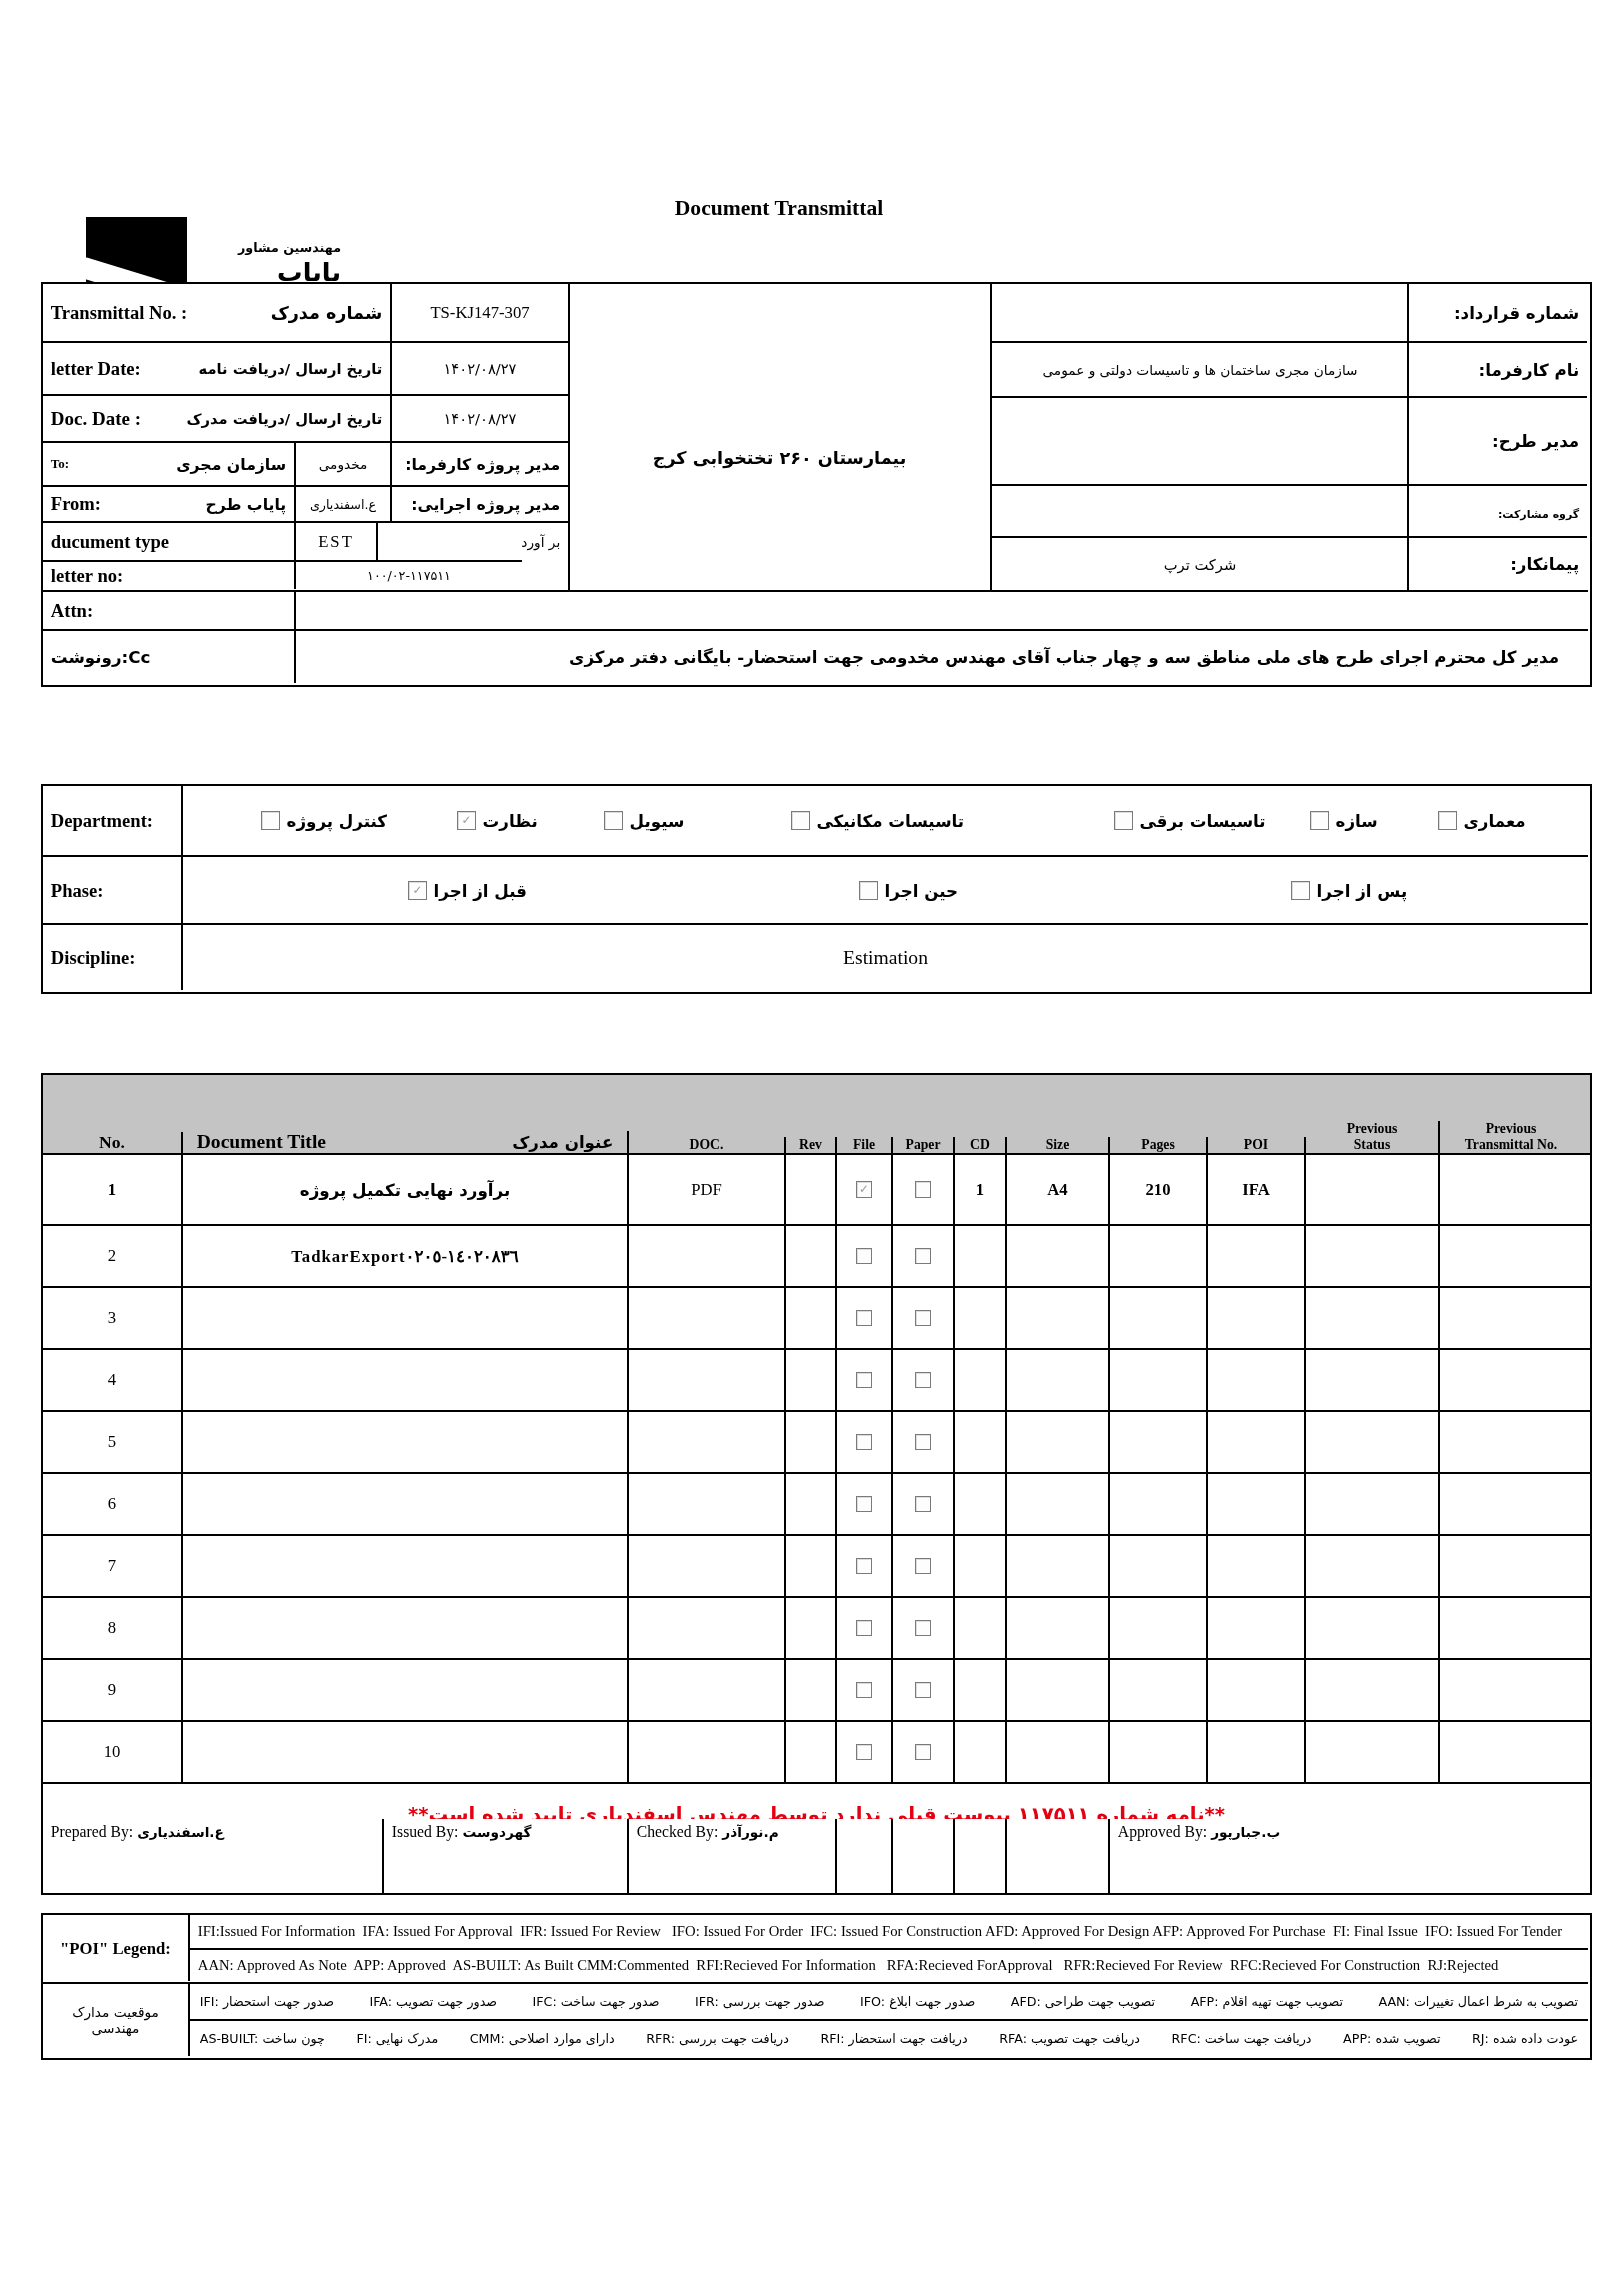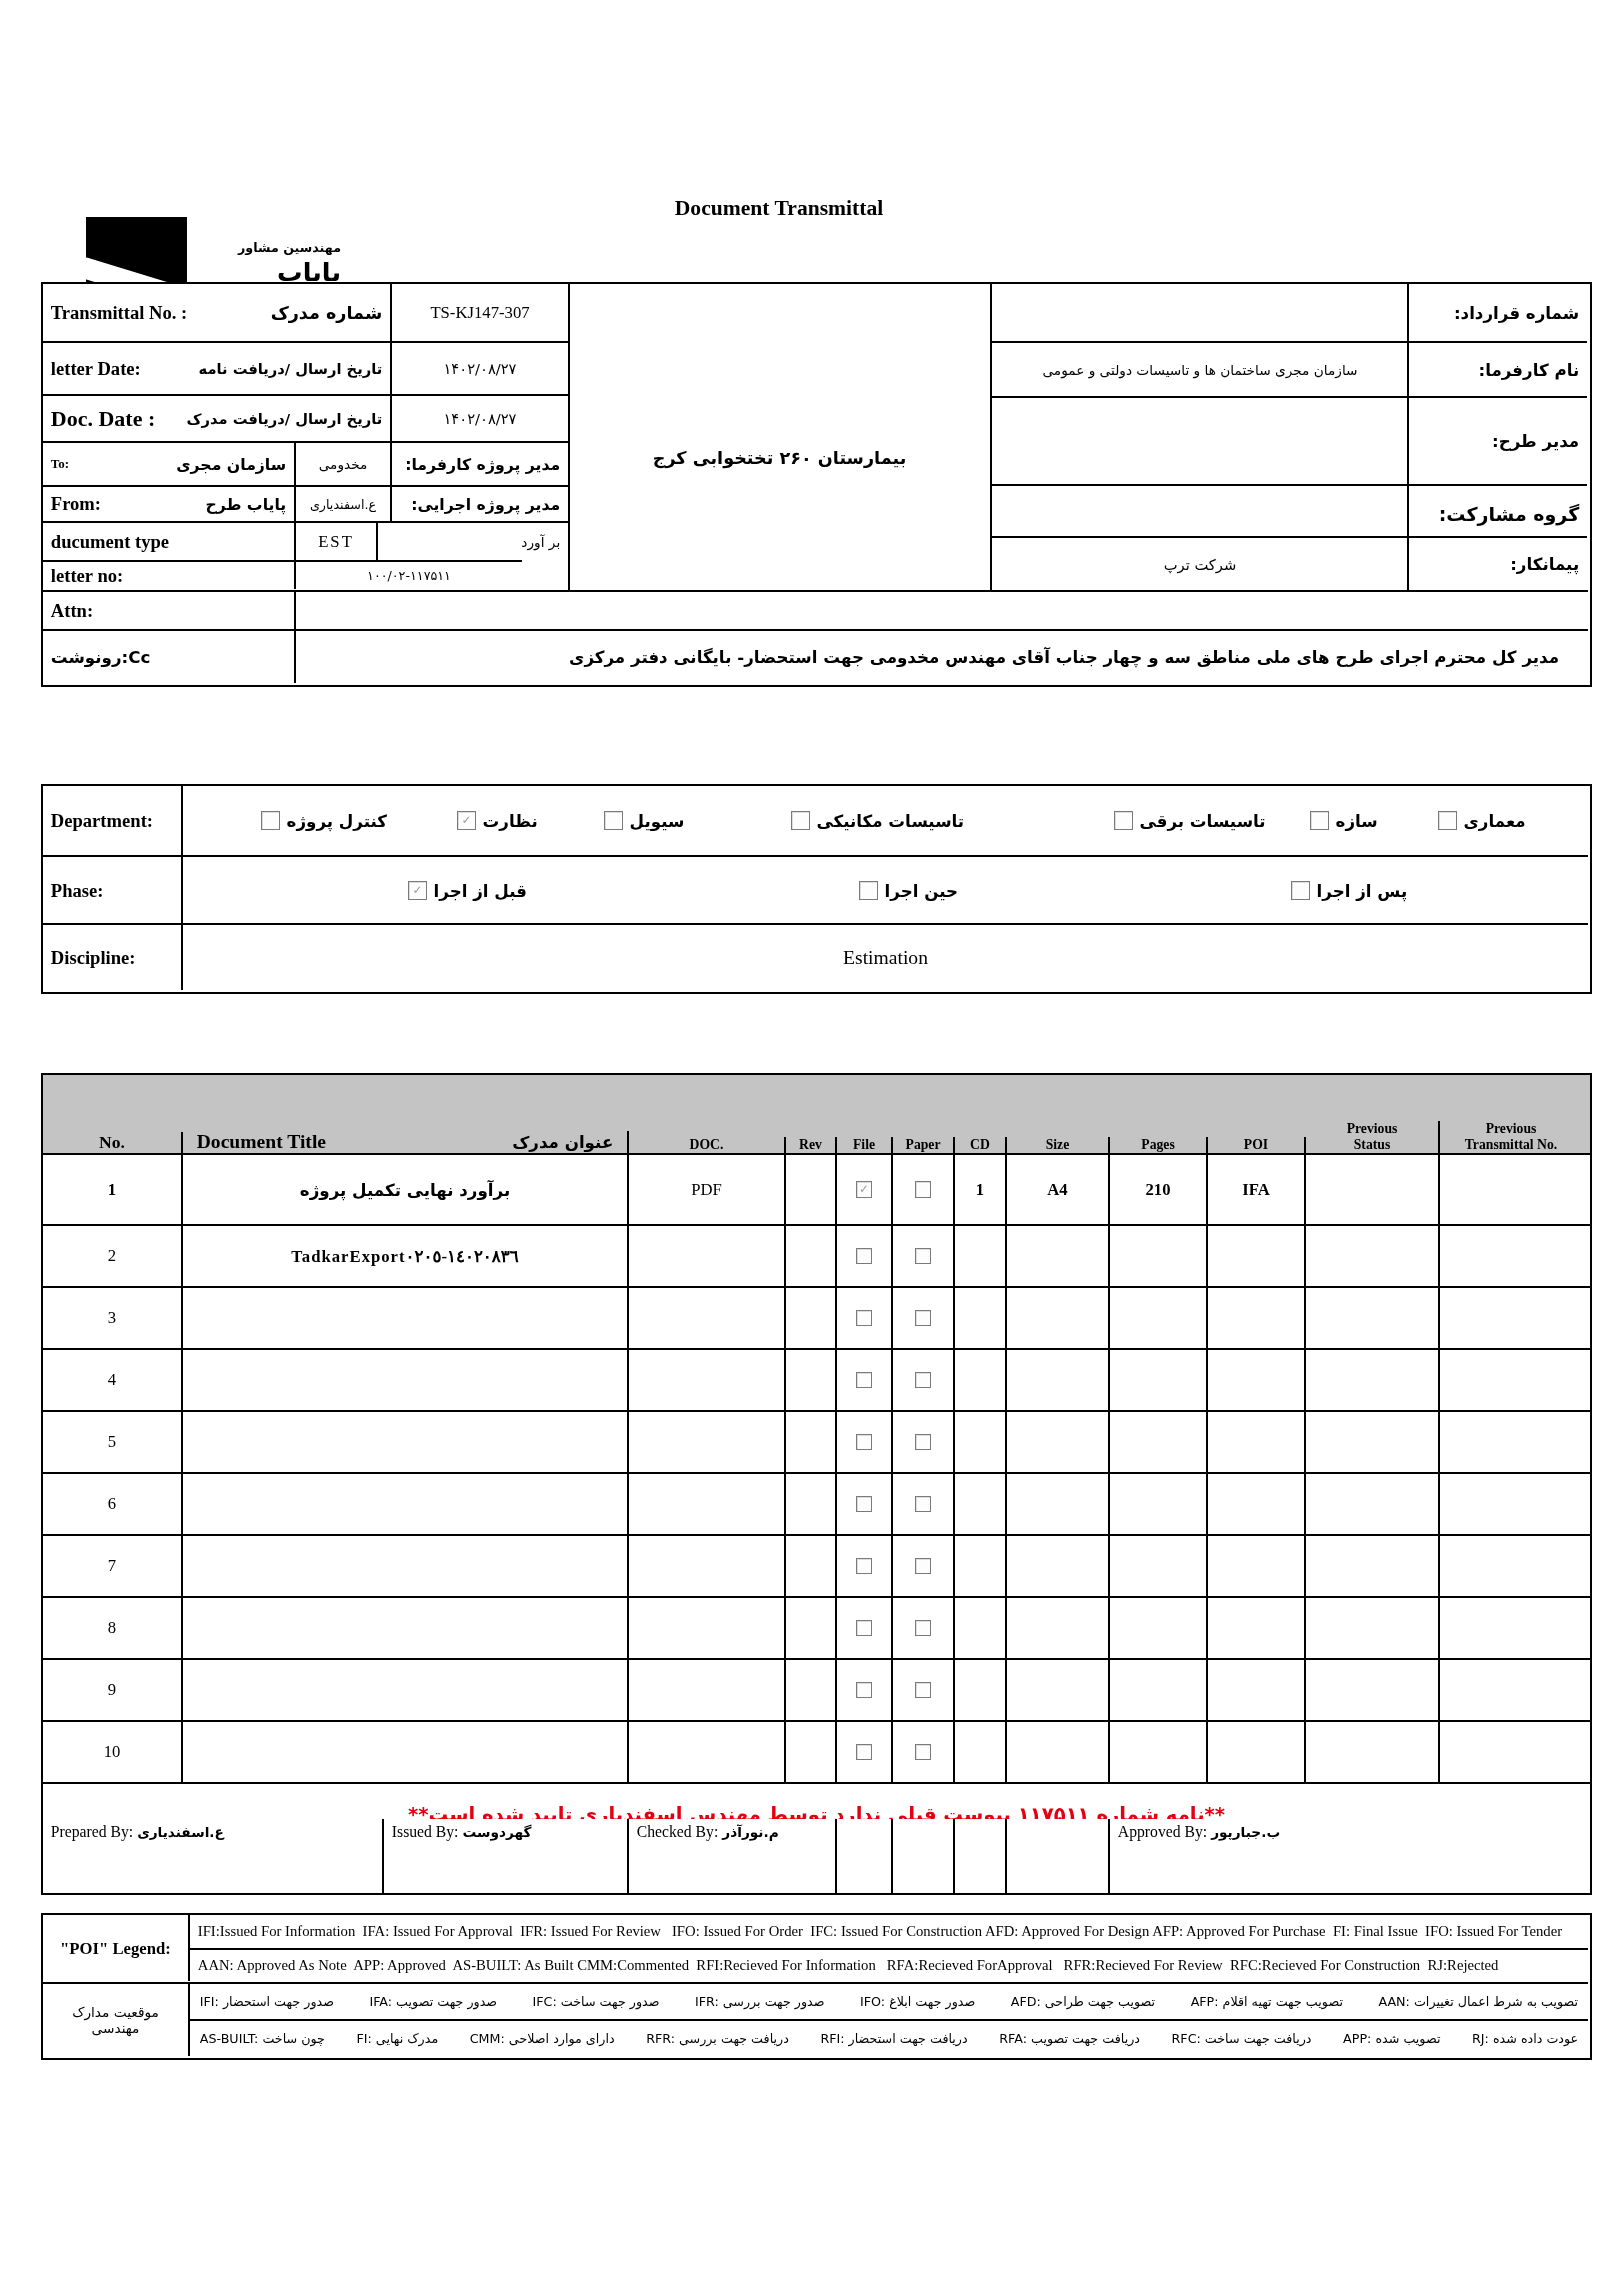--- a/index.html
+++ b/index.html
@@ -66,21 +66,21 @@
 
     <div class="cell bt sb" style="left:0;top:57px;width:347px;height:53px;">
       <span class="en b" style="font-size:18.6px;">letter Date:</span>
       <span class="fa b" style="font-size:14.7px;">تاریخ ارسال /دریافت نامه</span>
     </div>
     <div class="cell bt bl ctr" style="left:347px;top:57px;width:178px;height:53px;">
       <span class="fa" dir="ltr" style="font-size:14.7px;">۱۴۰۲/۰۸/۲۷</span>
     </div>
 
     <div class="cell bt sb" style="left:0;top:110px;width:347px;height:47px;">
-      <span class="en b" style="font-size:22px;">Doc. Date :</span>
+      <span class="en b" style="font-size:19px;">Doc. Date :</span>
       <span class="fa b" style="font-size:14.7px;">تاریخ ارسال /دریافت مدرک</span>
     </div>
     <div class="cell bt bl ctr" style="left:347px;top:110px;width:178px;height:47px;">
       <span class="fa" dir="ltr" style="font-size:14.7px;">۱۴۰۲/۰۸/۲۷</span>
     </div>
 
     <div class="cell bt sb" style="left:0;top:157px;width:251px;height:44px;">
       <span class="en b" style="font-size:13px;">To:</span>
       <span class="fa b" style="font-size:15.7px;">سازمان مجری</span>
     </div>
@@ -136,21 +136,21 @@
     <div class="cell bl vctr fa" style="left:1364px;top:0;width:180px;height:57px;">
       <span class="fa b" style="font-size:16.7px;">شماره قرارداد:</span>
     </div>
     <div class="cell bl bt vctr fa" style="left:1364px;top:57px;width:180px;height:55px;">
       <span class="fa b" style="font-size:16.7px;">نام کارفرما:</span>
     </div>
     <div class="cell bl bt vctr fa" style="left:1364px;top:112px;width:180px;height:88px;">
       <span class="fa b" style="font-size:16.7px;">مدیر طرح:</span>
     </div>
     <div class="cell bl bt vctr fa" style="left:1364px;top:200px;width:180px;height:52px;">
-      <span class="fa b" style="font-size:19px;margin-top:6px;">گروه مشارکت:</span>
+      <span class="fa b" style="font-size:11px;margin-top:6px;">گروه مشارکت:</span>
     </div>
     <div class="cell bl bt vctr fa" style="left:1364px;top:252px;width:180px;height:54px;">
       <span class="fa b" style="font-size:16.7px;">پیمانکار:</span>
     </div>
 
     <div class="cell bt3 vctr" style="left:0;top:306px;width:251px;height:39px;border-top-width:2.9px;">
       <span class="en b" style="font-size:18.6px;">Attn:</span>
     </div>
     <div class="cell bt3 bl" style="left:251px;top:306px;width:1294px;height:39px;"></div>
 

